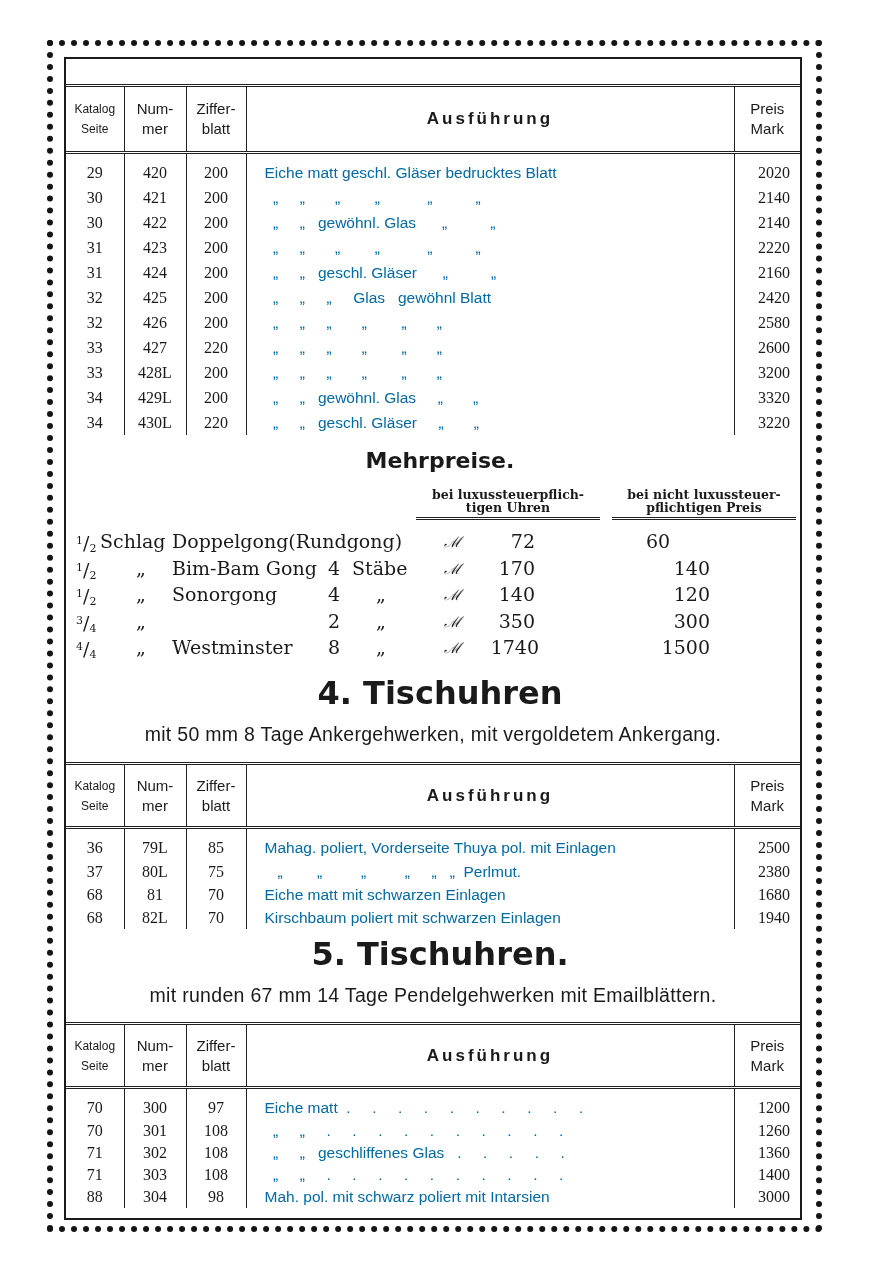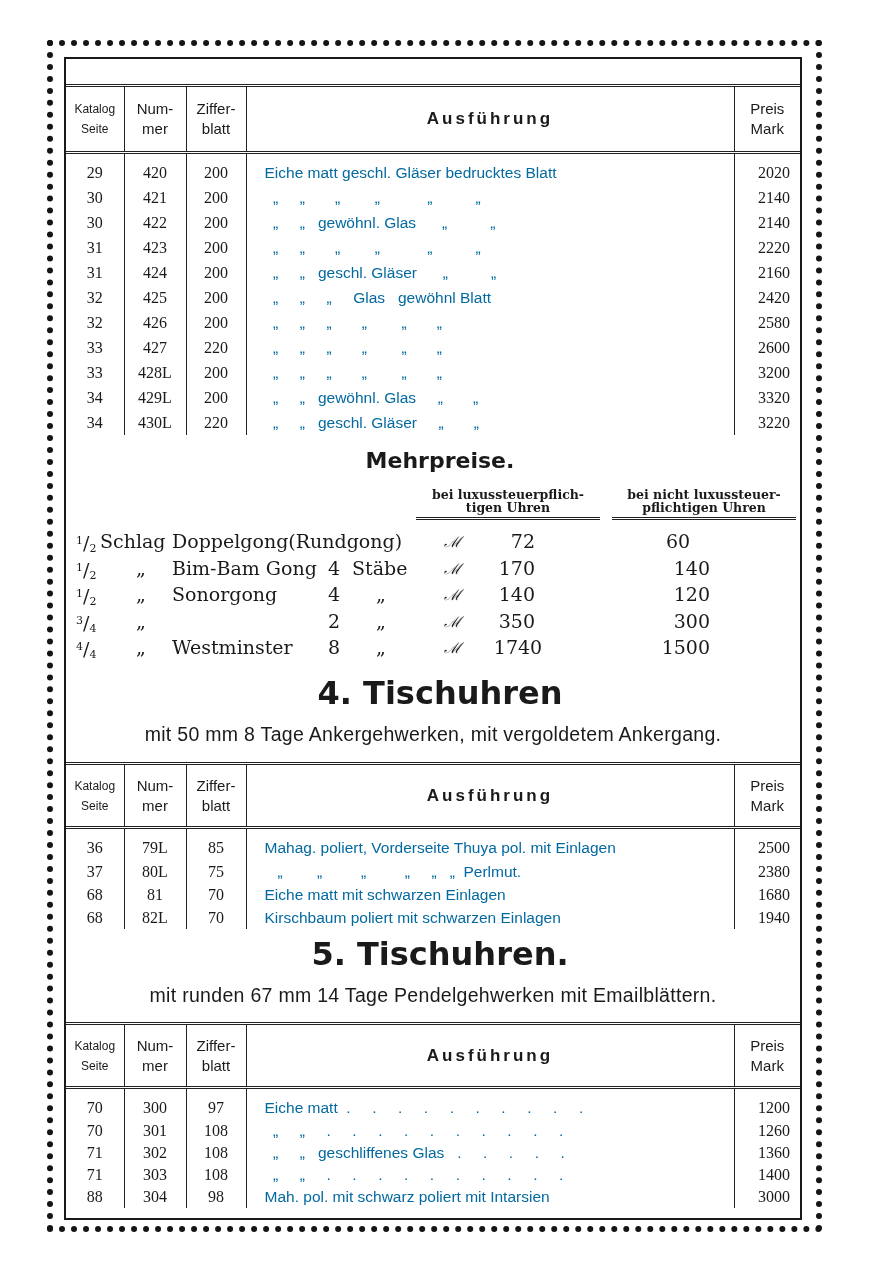--- a/index.html
+++ b/index.html
@@ -155,29 +155,29 @@
         <td style="height: 25px; line-height: 25px;">430L</td>
         <td style="height: 25px; line-height: 25px;">220</td>
         <td class="desc" style="height: 25px; line-height: 25px;">  „     „   geschl. Gläser     „       „</td>
         <td class="price" style="height: 25px; line-height: 25px;">3220</td>
       </tr>
     </tbody>
 </table>
 
 <div class="h-mehr">Mehrpreise.</div>
 <div class="mehr-head" style="left:416px;width:184px;"><span>bei luxussteuerpflich-</span><br><span>tigen Uhren</span></div>
-<div class="mehr-head" style="left:612px;width:184px;"><span>bei nicht luxussteuer-</span><br><span>pflichtigen Uhren</span></div>
+<div class="mehr-head" style="left:612px;width:184px;"><span>bei nicht luxussteuer-</span><br><span>pflichtigen Preis</span></div>
 <div id="mehrrows">
     <div class="mehr-row" style="top: 528px;">
       <span class="frac" style="left:0"><sup>1</sup>/<sub>2</sub></span>
       <span style="left:24px">Schlag</span>
       <span style="left:96px">Doppelgong(Rundgong)</span>
       <span class="mk" style="left:368px;top:1px">ℳ</span>
       <span style="left:395px;width:64px;text-align:right">72</span>
-      <span style="left:570px;width:64px;text-align:center">60</span>
+      <span style="left:570px;width:64px;text-align:left">60</span>
     </div>
     <div class="mehr-row" style="top: 554.5px;">
       <span class="frac" style="left:0"><sup>1</sup>/<sub>2</sub></span>
       <span style="left:60px">„</span>
       <span style="left:96px">Bim-Bam Gong</span>
       <span style="left:252px">4</span>
       <span style="left:276px">Stäbe</span>
       <span class="mk" style="left:368px;top:1px">ℳ</span>
       <span style="left:395px;width:64px;text-align:right">170</span>
       <span style="left:570px;width:64px;text-align:right">140</span>
@@ -202,21 +202,21 @@
       <span style="left:395px;width:64px;text-align:right">350</span>
       <span style="left:570px;width:64px;text-align:right">300</span>
     </div>
     <div class="mehr-row" style="top: 634px;">
       <span class="frac" style="left:0"><sup>4</sup>/<sub>4</sub></span>
       <span style="left:60px">„</span>
       <span style="left:96px">Westminster</span>
       <span style="left:252px">8</span>
       <span style="left:300px">„</span>
       <span class="mk" style="left:368px;top:1px">ℳ</span>
-      <span style="left:410px;width:64px;text-align:center">1740</span>
+      <span style="left:399px;width:64px;text-align:right">1740</span>
       <span style="left:570px;width:64px;text-align:right">1500</span>
     </div>
   </div>
 
 <div class="sec-title" style="top:674px;">4. Tischuhren</div>
 <div class="sec-sub" style="top:723px;">mit 50 mm 8 Tage Ankergehwerken, mit vergoldetem Ankergang.</div>
 
 <table class="cat" style="top:762px;">
   <thead>
     <tr style="height:64px;">

